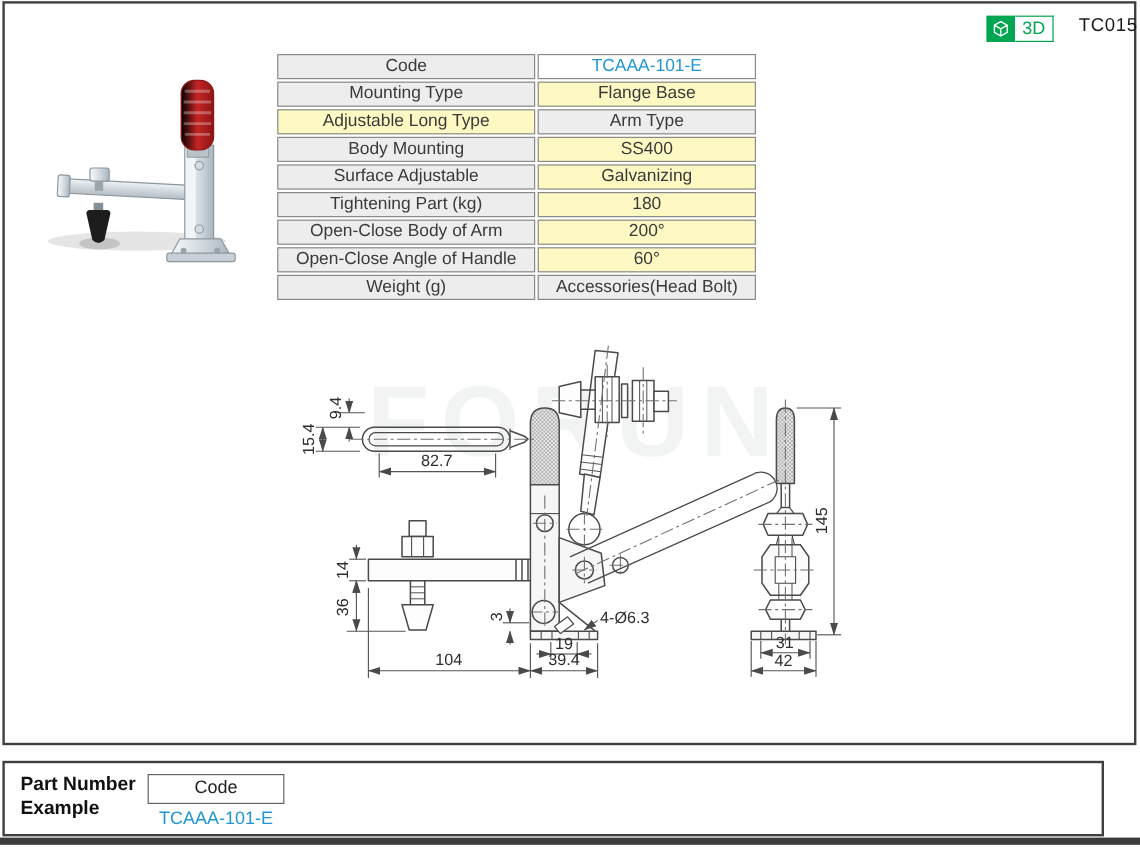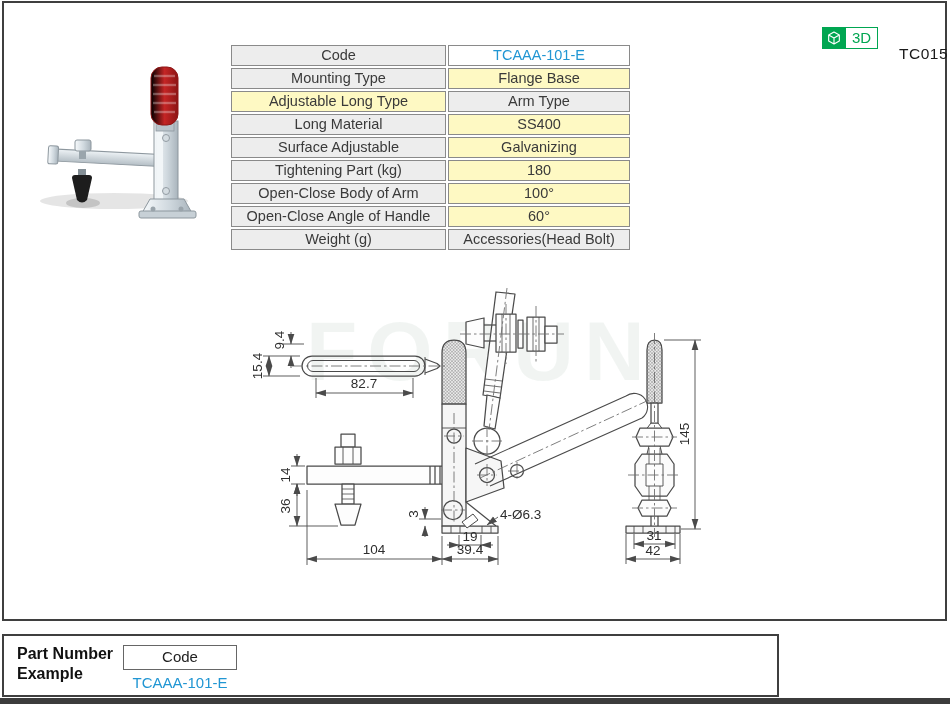--- a/index.html
+++ b/index.html
@@ -13,34 +13,34 @@
 
   
   .spec-table{position:absolute;left:227px;top:42px;display:grid;
     grid-template-columns:215px 182px;gap:2px;}
   .spec-table .cell{height:19px;line-height:19px;text-align:center;
     font-size:14.5px;color:#3a3a3a;border:1px solid #8a8a8a;background:#ededed;}
   .spec-table .cell.value{background:#fef9c3;}
   .spec-table .cell.value.first{background:#ffffff;color:#2196d3;}
 
   
-  .header-right{position:absolute;left:818px;top:10px;display:flex;align-items:center;}
+  .header-right{position:absolute;left:818px;top:10px;display:flex;}
   .badge-3d{display:flex;height:22px;cursor:pointer;}
   .badge-icon{width:24px;height:22px;background:#00a651;display:flex;align-items:center;justify-content:center;}
   .badge-text{width:32px;height:22px;border:1.5px solid #00a651;border-left:none;box-sizing:border-box;
     color:#00a651;font-size:15px;line-height:19px;text-align:center;background:#fff;}
-  .page-code{margin-left:21px;font-size:15.5px;color:#1a1a1a;letter-spacing:.5px;margin-top:32px;}
+  .page-code{margin-left:21px;font-size:15.5px;color:#1a1a1a;letter-spacing:.5px;}
 
   
   .watermark{position:absolute;left:302px;top:300px;font-size:84px;font-weight:800;
     letter-spacing:10px;color:#14532d;opacity:0.055;user-select:none;white-space:nowrap;}
   .tech-drawing{position:absolute;left:0;top:275px;width:950px;height:332px;}
 
   
-  .pn-box{position:absolute;left:2px;top:634px;width:777px;height:63px;
+  .pn-box{position:absolute;left:2px;top:634px;width:918px;height:63px;
     border:2px solid #3f3f3f;box-sizing:border-box;background:#fff;}
   .pn-title{position:absolute;left:13px;top:8px;font-size:16px;font-weight:bold;
     color:#111;line-height:20px;}
   .pn-title span{display:block;}
   .pn-code-box{position:absolute;left:119px;top:9px;width:114px;height:25px;
     border:1.5px solid #666;box-sizing:border-box;text-align:center;line-height:22px;
     font-size:15px;color:#222;background:#fff;}
   .pn-code-value{position:absolute;left:119px;top:38px;width:114px;text-align:center;
     font-size:15px;color:#2196d3;}
 
@@ -99,28 +99,28 @@
     <circle cx="155" cy="166" r="2.5" fill="#9aa4ab"></circle>
   </svg>
 
   <div class="spec-table">
     <div class="cell label">Code</div>
     <div class="cell value first">TCAAA-101-E</div>
     <div class="cell label">Mounting Type</div>
     <div class="cell value">Flange Base</div>
     <div class="cell value">Adjustable Long Type</div>
     <div class="cell label">Arm Type</div>
-    <div class="cell label">Long Material</div>
+    <div class="cell label">Body Mounting</div>
     <div class="cell value">SS400</div>
     <div class="cell label">Surface Adjustable</div>
     <div class="cell value">Galvanizing</div>
     <div class="cell label">Tightening Part (kg)</div>
     <div class="cell value">180</div>
     <div class="cell label">Open-Close Body of Arm</div>
-    <div class="cell value">100°</div>
+    <div class="cell value">200°</div>
     <div class="cell label">Open-Close  Angle of Handle</div>
     <div class="cell value">60°</div>
     <div class="cell label">Weight (g)</div>
     <div class="cell label">Accessories(Head Bolt)</div>
   </div>
 
   <div class="header-right">
     <div class="badge-3d">
       <span class="badge-icon">
         <svg width="16" height="16" viewBox="0 0 24 24">

